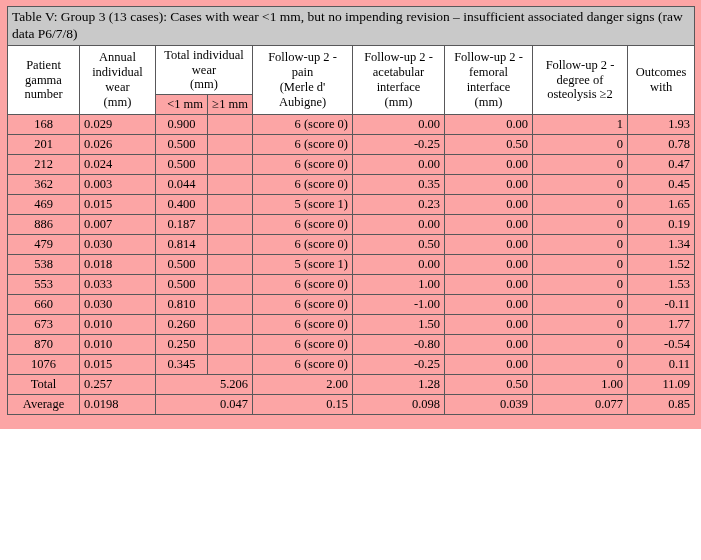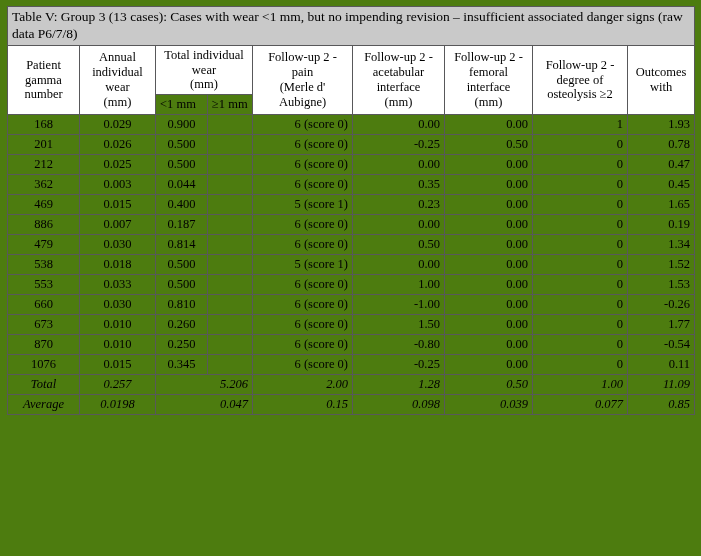--- a/index.html
+++ b/index.html
@@ -10,24 +10,24 @@
   body {
     width: 701px;
     height: 560px;
     font-family: "Liberation Serif", serif;
     color: #000000;
     overflow: hidden;
   }
   .page {
     position: relative;
     width: 701px;
-    height: 556px;
+    height: 429px;
     box-sizing: border-box;
     padding: 6px 7px 7px 7px;
-    background: #4d7c0f;
+    background: #fca5a5;
   }
   table.tbl {
     border-collapse: collapse;
     width: 687px;
     table-layout: fixed;
     font-size: 12.5px;
   }
   table.tbl td, table.tbl th {
     border: 1px solid #58585a;
     padding: 2px 4px;
@@ -47,40 +47,38 @@
   
   .hdr {
     background: #ffffff;
     text-align: center;
     font-weight: bold;
     font-size: 12.5px;
     line-height: 1.18;
     padding: 4px 3px;
   }
   .subhdr {
-    text-align: left;
+    text-align: right;
     font-weight: bold;
     font-size: 12.5px;
     padding: 2px 3px;
   }
   
   .c-left {
     text-align: center;
     padding-left: 5px;
   }
   .c-right {
     text-align: right;
     padding-right: 6px;
   }
   .c-center {
-    text-align: center;
   }
   .bold {
     font-weight: bold;
-    font-style: italic;
   }
 </style>
 </head>
 <body>
 
 <div class="page">
   <table class="tbl">
     <colgroup>
       <col style="width:72px">
       <col style="width:76px">
@@ -149,21 +147,21 @@
         <td class="c-left">0.500</td>
         <td class="c-left"></td>
         <td class="c-right">6 (score 0)</td>
         <td class="c-right">-0.25</td>
         <td class="c-right">0.50</td>
         <td class="c-right">0</td>
         <td class="c-right">0.78</td>
       </tr>
       <tr>
         <td class="c-left">212</td>
-        <td class="c-center">0.025</td>
+        <td class="c-center">0.024</td>
         <td class="c-left">0.500</td>
         <td class="c-left"></td>
         <td class="c-right">6 (score 0)</td>
         <td class="c-right">0.00</td>
         <td class="c-right">0.00</td>
         <td class="c-right">0</td>
         <td class="c-right">0.47</td>
       </tr>
       <tr>
         <td class="c-left">362</td>
@@ -233,21 +231,21 @@
       </tr>
       <tr>
         <td class="c-left">660</td>
         <td class="c-center">0.030</td>
         <td class="c-left">0.810</td>
         <td class="c-left"></td>
         <td class="c-right">6 (score 0)</td>
         <td class="c-right">-1.00</td>
         <td class="c-right">0.00</td>
         <td class="c-right">0</td>
-        <td class="c-right">-0.26</td>
+        <td class="c-right">-0.11</td>
       </tr>
       <tr>
         <td class="c-left">673</td>
         <td class="c-center">0.010</td>
         <td class="c-left">0.260</td>
         <td class="c-left"></td>
         <td class="c-right">6 (score 0)</td>
         <td class="c-right">1.50</td>
         <td class="c-right">0.00</td>
         <td class="c-right">0</td>

